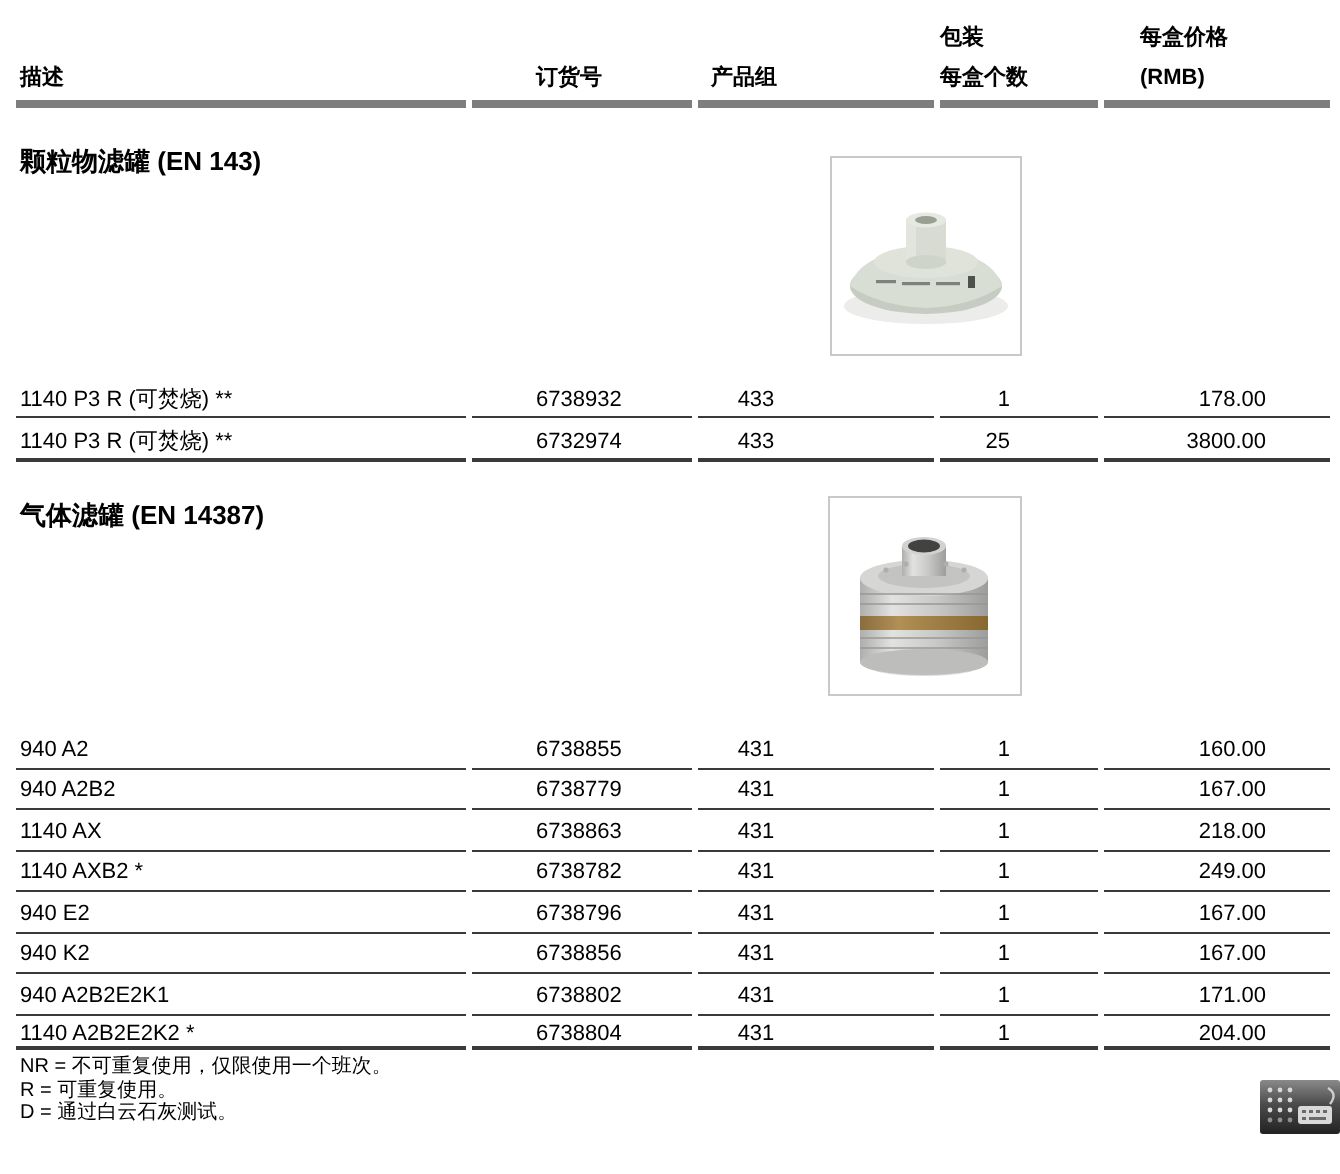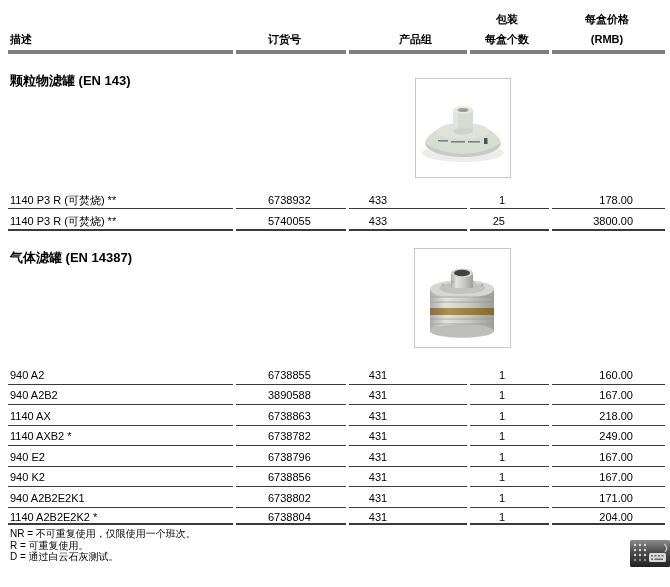--- a/index.html
+++ b/index.html
@@ -3,21 +3,21 @@
 <meta charset="utf-8">
 <style>
   * { margin:0; padding:0; box-sizing:border-box; }
   html,body { background:#ffffff; }
   .page {
     position:relative; width:670px; height:587px; background:#ffffff;
     font-family:"Liberation Sans","DejaVu Sans",sans-serif; color:#000;
     overflow:hidden;
   }
   .hcell { position:absolute; font-size:11px; font-weight:bold; white-space:nowrap; line-height:13px; }
-  .hc-center { text-align:center; }
+  .hc-center { }
   .section-title { position:absolute; left:10px; font-size:13px; font-weight:bold; white-space:nowrap; }
   .row { position:absolute; left:0; width:554px; height:15px; }
   .c { position:absolute; font-size:11px; line-height:13px; white-space:nowrap; }
   .c-desc  { left:10px; }
   .c-order { left:268px; }
   .c-group { left:330px; width:96px;  text-align:center; }
   .c-qty   { left:430px; width:75px;  text-align:right; }
   .c-price { left:520px; width:113px; text-align:right; }
   .rule { position:absolute; left:8px; width:657px; display:flex; gap:3px; }
   .rule i { display:block; height:1px; background:#3a3a3a; }.rule i.w2{width:110px}.rule i.w3{width:118px}.rule i.w4{width:79px}.rule i.w5{width:113px}
@@ -27,21 +27,21 @@
   .footnote { position:absolute; left:10px; font-size:10px; line-height:11px; white-space:nowrap; }
   .kbd-icon { position:absolute; left:630px; top:540px; width:40px; height:27px; cursor:pointer; }
 </style>
 </head>
 <body>
 
 <div class="page">
 
   <div class="hcell" style="left:10px; top:33px;">描述</div>
   <div class="hcell" style="left:268px; top:33px;">订货号</div>
-  <div class="hcell c-group" style="left:336px; top:33px; width:96px; text-align:right;">产品组</div>
+  <div class="hcell c-group" style="left:324px; top:33px; width:96px; text-align:center;">产品组</div>
   <div class="hcell hc-center" style="left:470px; top:13px; width:74px;">包装</div>
   <div class="hcell hc-center" style="left:470px; top:33px; width:74px;">每盒个数</div>
   <div class="hcell hc-center" style="left:570px; top:13px; width:74px;">每盒价格</div>
   <div class="hcell hc-center" style="left:570px; top:33px; width:74px;">(RMB)</div>
 
   <div class="rule bar" style="top:50px;">
     <i></i>
       <i class="w2"></i>
       <i class="w3"></i>
       <i class="w4"></i>
@@ -81,21 +81,21 @@
   <div class="rule" style="top:208px;">
       <i></i>
       <i class="w2"></i>
       <i class="w3"></i>
       <i class="w4"></i>
       <i class="w5"></i>
     </div>
 
   <div class="row" style="top:215px;">
     <span class="c c-desc">1140 P3 R (可焚烧) **</span>
-    <span class="c c-order">5740055</span>
+    <span class="c c-order">6732974</span>
     <span class="c c-group">433</span>
     <span class="c c-qty">25</span>
     <span class="c c-price">3800.00</span>
   </div>
   <div class="rule thick" style="top:229px;">
       <i></i>
       <i class="w2"></i>
       <i class="w3"></i>
       <i class="w4"></i>
       <i class="w5"></i>
@@ -152,21 +152,21 @@
   <div class="rule" style="top:384px;">
       <i></i>
       <i class="w2"></i>
       <i class="w3"></i>
       <i class="w4"></i>
       <i class="w5"></i>
     </div>
 
   <div class="row" style="top:389px;">
     <span class="c c-desc">940 A2B2</span>
-    <span class="c c-order">3890588</span>
+    <span class="c c-order">6738779</span>
     <span class="c c-group">431</span>
     <span class="c c-qty">1</span>
     <span class="c c-price">167.00</span>
   </div>
   <div class="rule" style="top:404px;">
       <i></i>
       <i class="w2"></i>
       <i class="w3"></i>
       <i class="w4"></i>
       <i class="w5"></i>

